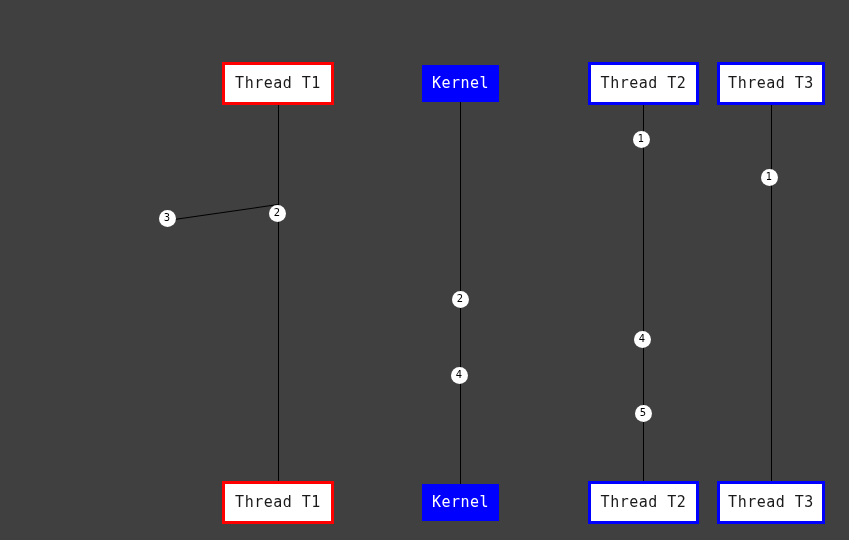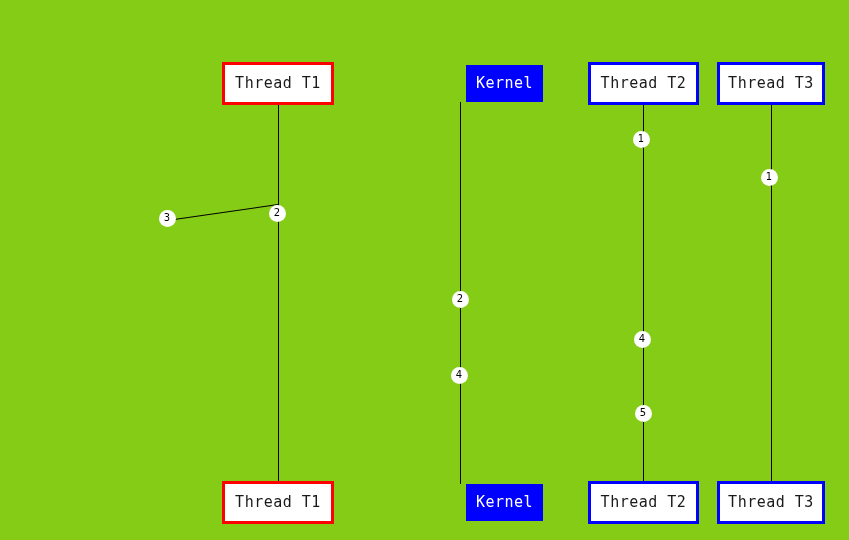--- a/index.html
+++ b/index.html
@@ -13,21 +13,21 @@
     height: 540px;
     overflow: hidden;
     font-family: "DejaVu Sans Mono", "Liberation Mono", monospace;
     position: relative;
   }
   #canvas {
     position: absolute;
     left: 0; top: 0;
     width: 849px;
     height: 540px;
-    background: #84cc16;
+    background: #404040;
   }
 
   
   .participant {
     position: absolute;
     box-sizing: border-box;
     display: flex;
     align-items: center;
     justify-content: center;
     font-family: "DejaVu Sans Mono", "Liberation Mono", monospace;
@@ -38,21 +38,20 @@
   }
   .participant.outline {
     background: #FFFFFF;
     color: #1a1a1a;
     border-style: solid;
     border-width: 3px;
   }
   .participant.filled {
     color: #FFFFFF;
     border: none;
-    margin-left: 44px;
   }
 
   
   .lifeline {
     position: absolute;
     width: 1px;
     background: #000000;
   }
 
   

